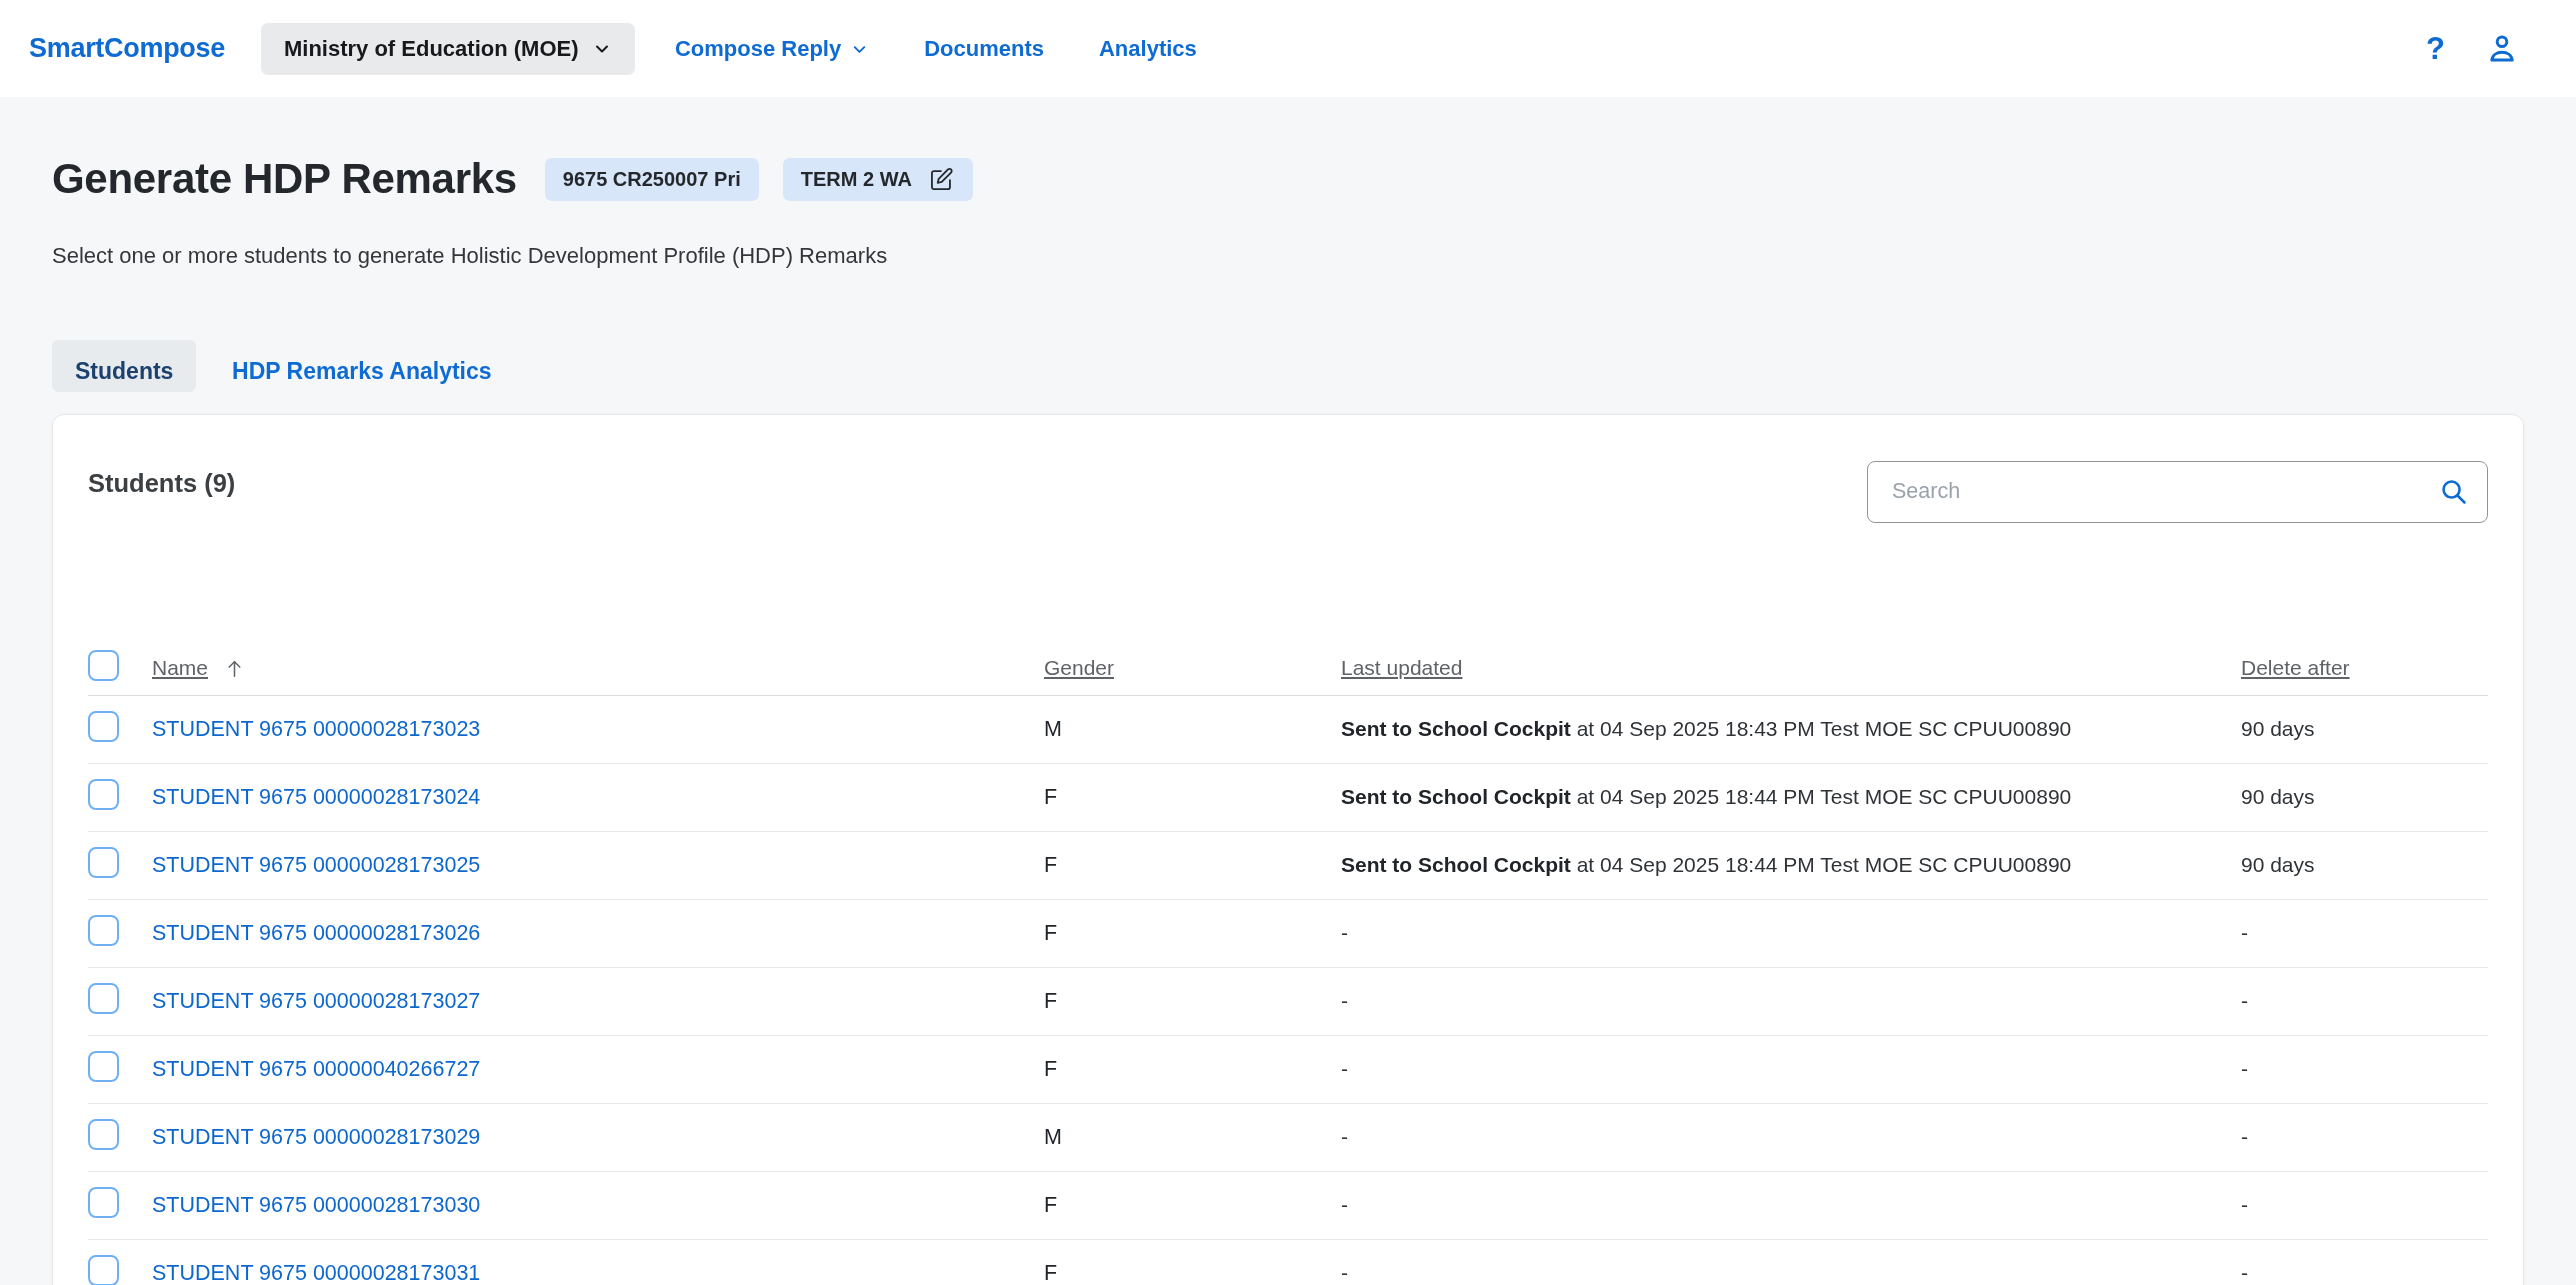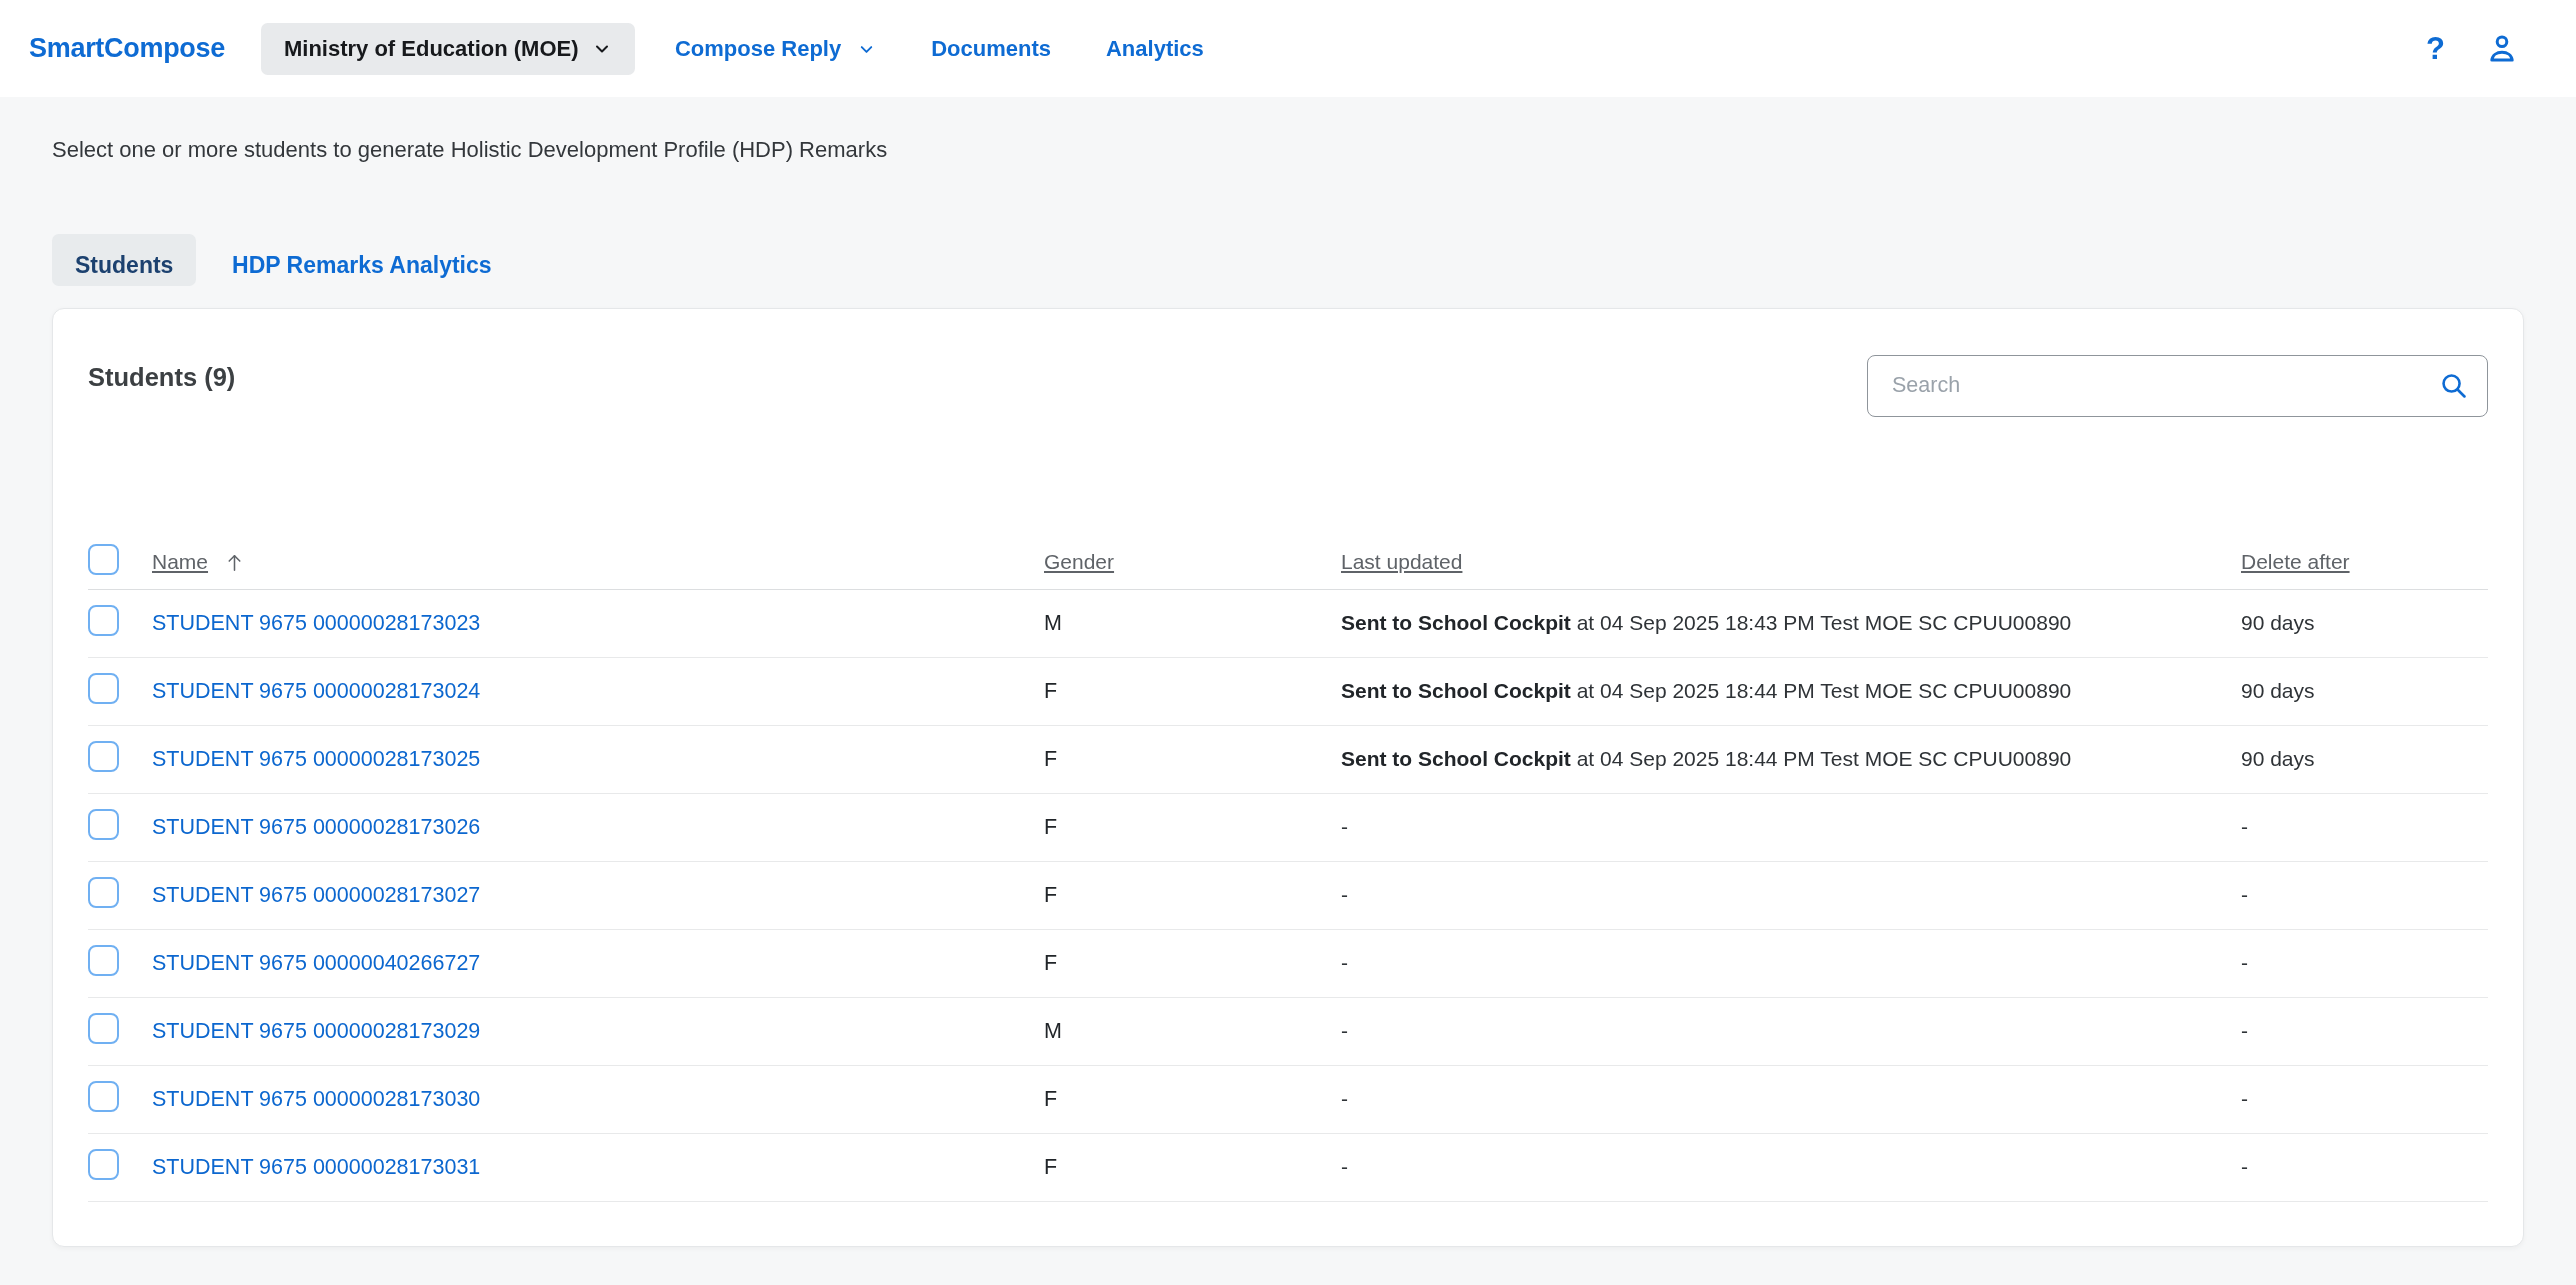--- a/index.html
+++ b/index.html
@@ -29,21 +29,21 @@
     padding-left:29px;padding-right:56px;
   }
   .logo{font-size:27px;font-weight:700;color:var(--brand-blue);letter-spacing:-0.3px;cursor:pointer;}
   .org-btn{
     margin-left:36px;height:52px;background:var(--btn-bg);border:none;border-radius:6.7px;
     display:flex;align-items:center;gap:13.4px;padding:0 23px;
     font-family:inherit;font-size:22px;font-weight:600;color:#17191c;cursor:pointer;
   }
   .nav-links{display:flex;align-items:center;margin-left:40px;}
   .nav-link{
-    display:flex;align-items:center;gap:16px;color:var(--brand-blue);
+    display:flex;align-items:center;gap:9px;color:var(--brand-blue);
     font-size:22px;font-weight:600;text-decoration:none;cursor:pointer;
   }
   .nav-link + .nav-link{margin-left:55px;}
   .nav-right{margin-left:auto;display:flex;align-items:center;gap:39px;}
   .help{font-size:31px;font-weight:600;color:var(--brand-blue);cursor:pointer;line-height:1;}
   .icon{display:inline-block;flex:none;}
   
   .main{padding:0 52px;}
   .title-row{margin-top:58px;display:flex;align-items:center;}
   .page-title{font-size:42px;font-weight:700;color:#24282c;letter-spacing:-0.3px;}
@@ -128,20 +128,33 @@
     <span class="icon" style="width:36px;height:36px;cursor:pointer;">
       <svg width="36" height="36" viewBox="0 0 24 24" fill="none" stroke="#0e6bd3" stroke-width="2" stroke-linecap="round" stroke-linejoin="round">
         <circle cx="12" cy="7.2" r="3.2"></circle>
         <path d="M5.2 19.4c.4-3.3 3.2-5.2 6.8-5.2s6.4 1.9 6.8 5.2z"></path>
       </svg>
     </span>
   </div>
 </header>
 
 <main class="main">
+  <div class="title-row">
+    <h1 class="page-title">Generate HDP Remarks</h1>
+    <span class="badge">9675 CR250007 Pri</span>
+    <span class="badge">
+      <span>TERM 2 WA</span>
+      <span class="icon" style="width:27px;height:27px;">
+        <svg width="27" height="27" viewBox="0 0 24 24" fill="none" stroke="#24282c" stroke-width="1.6" stroke-linecap="round" stroke-linejoin="round">
+          <path d="M11.5 4.5H5.2A1.7 1.7 0 0 0 3.5 6.2v12.6a1.7 1.7 0 0 0 1.7 1.7h12.6a1.7 1.7 0 0 0 1.7-1.7v-6.3"></path>
+          <path d="M17.8 3.1a1.9 1.9 0 0 1 2.7 2.7l-8.3 8.3-3.6.9.9-3.6z"></path>
+        </svg>
+      </span>
+    </span>
+  </div>
 
   <p class="subtitle">Select one or more students to generate Holistic Development Profile (HDP) Remarks</p>
 
   <div class="tabs">
     <button class="tab active">Students</button>
     <button class="tab">HDP Remarks Analytics</button>
   </div>
 
   <section class="card">
     <div class="card-head">

